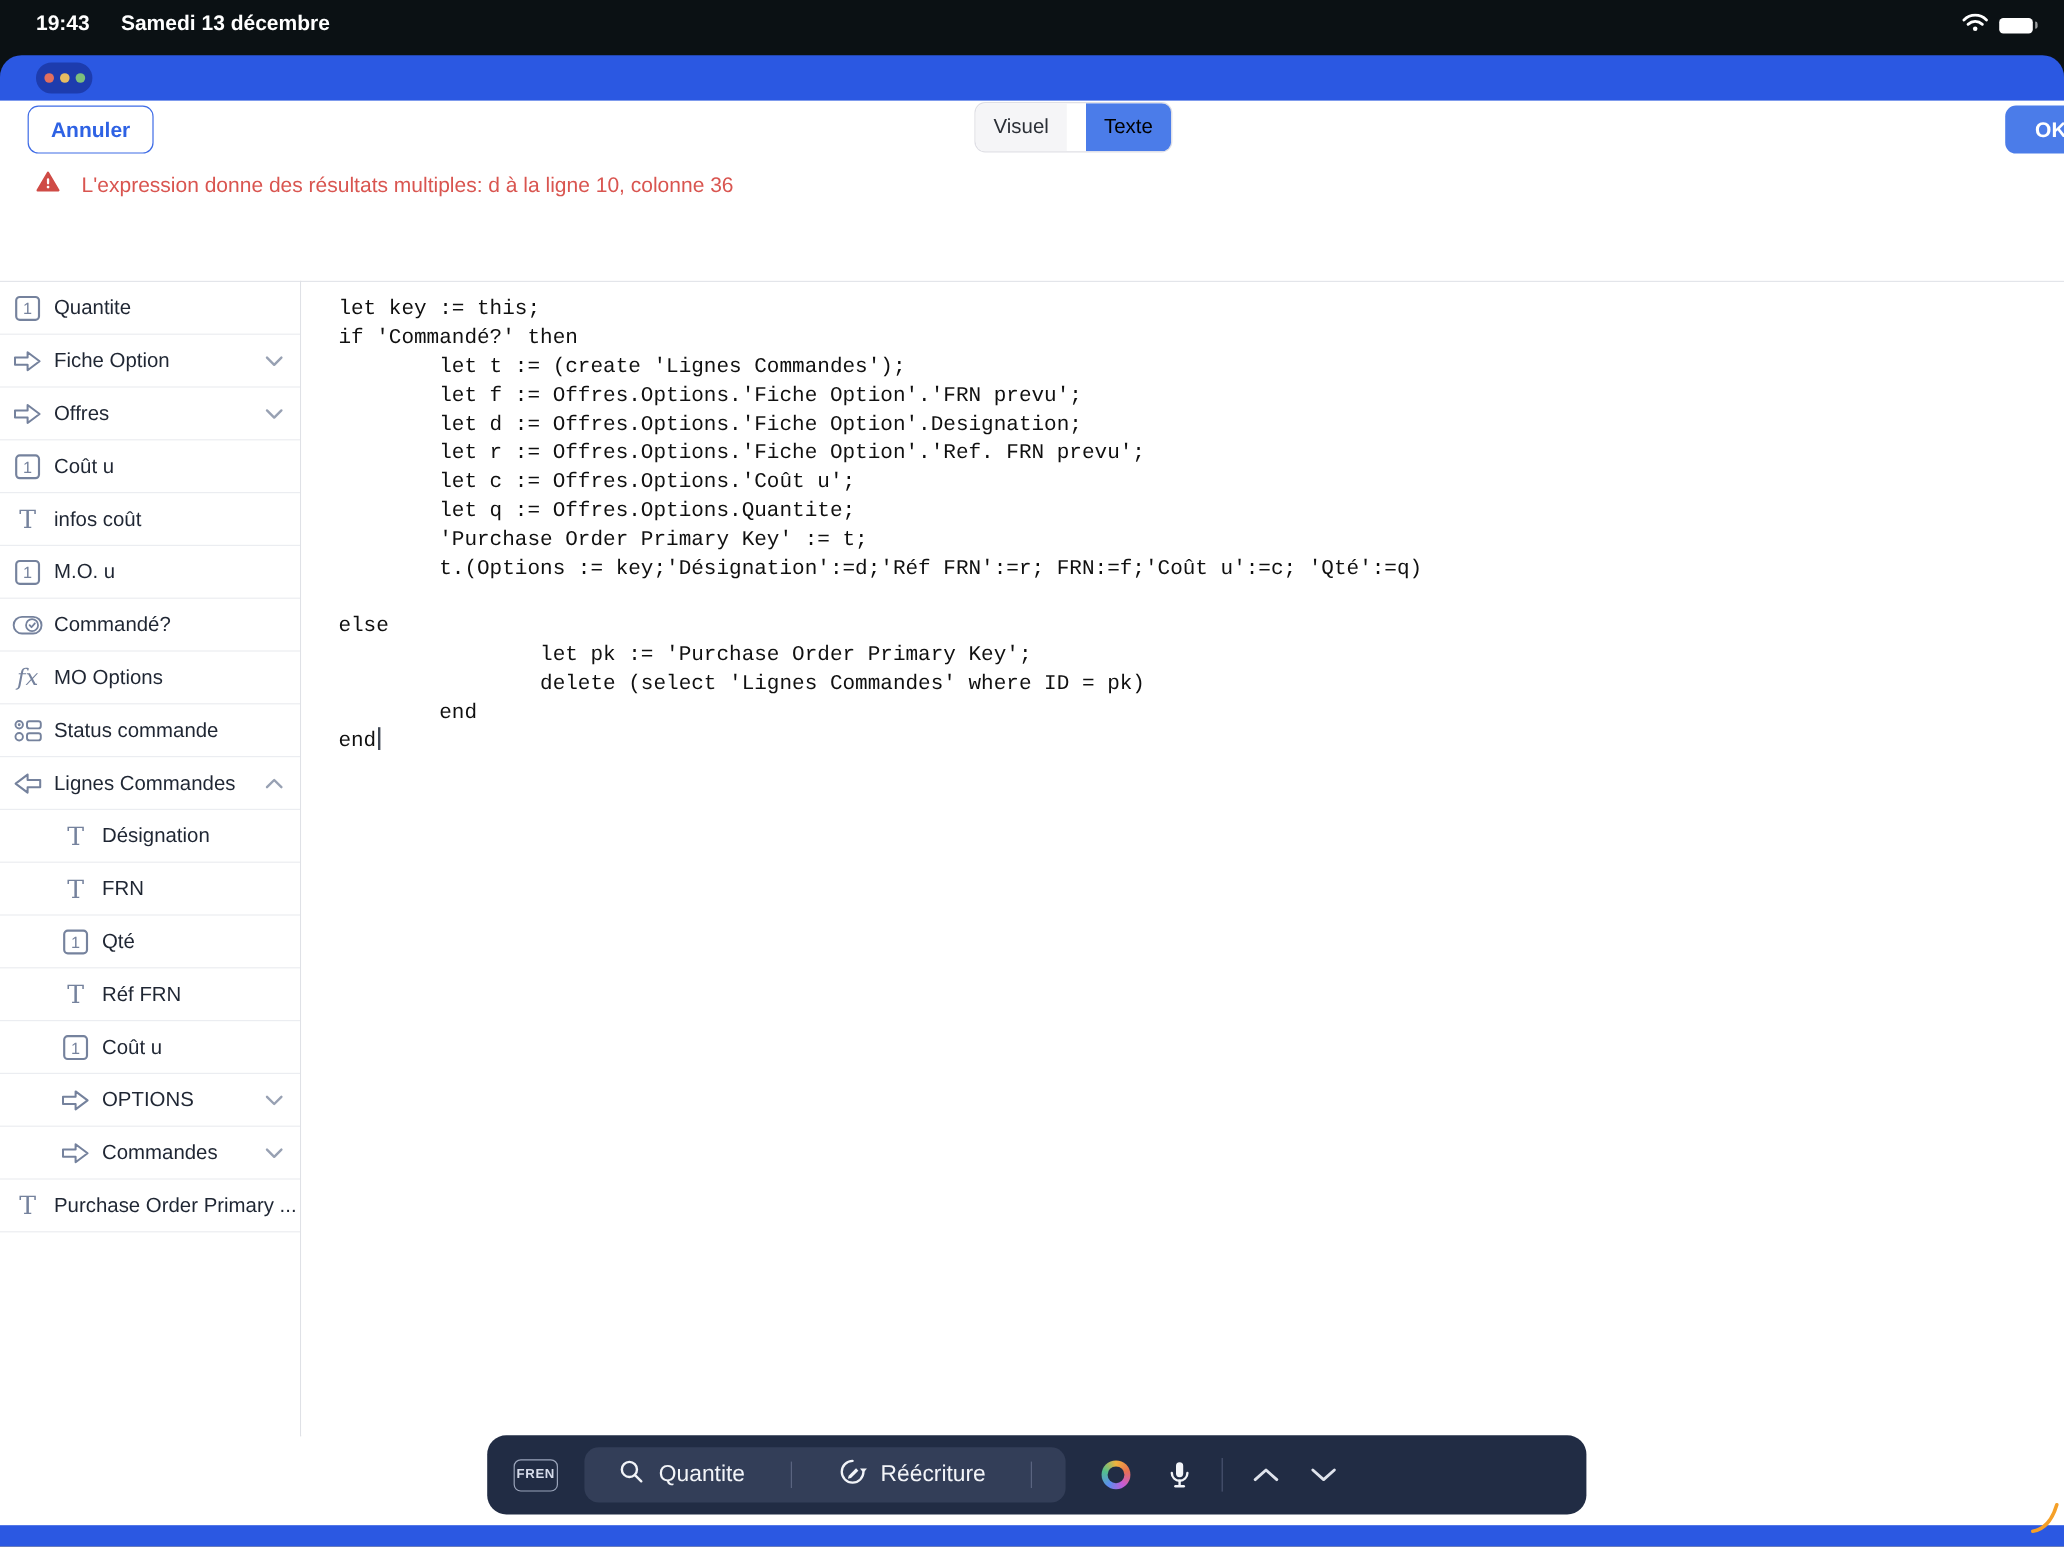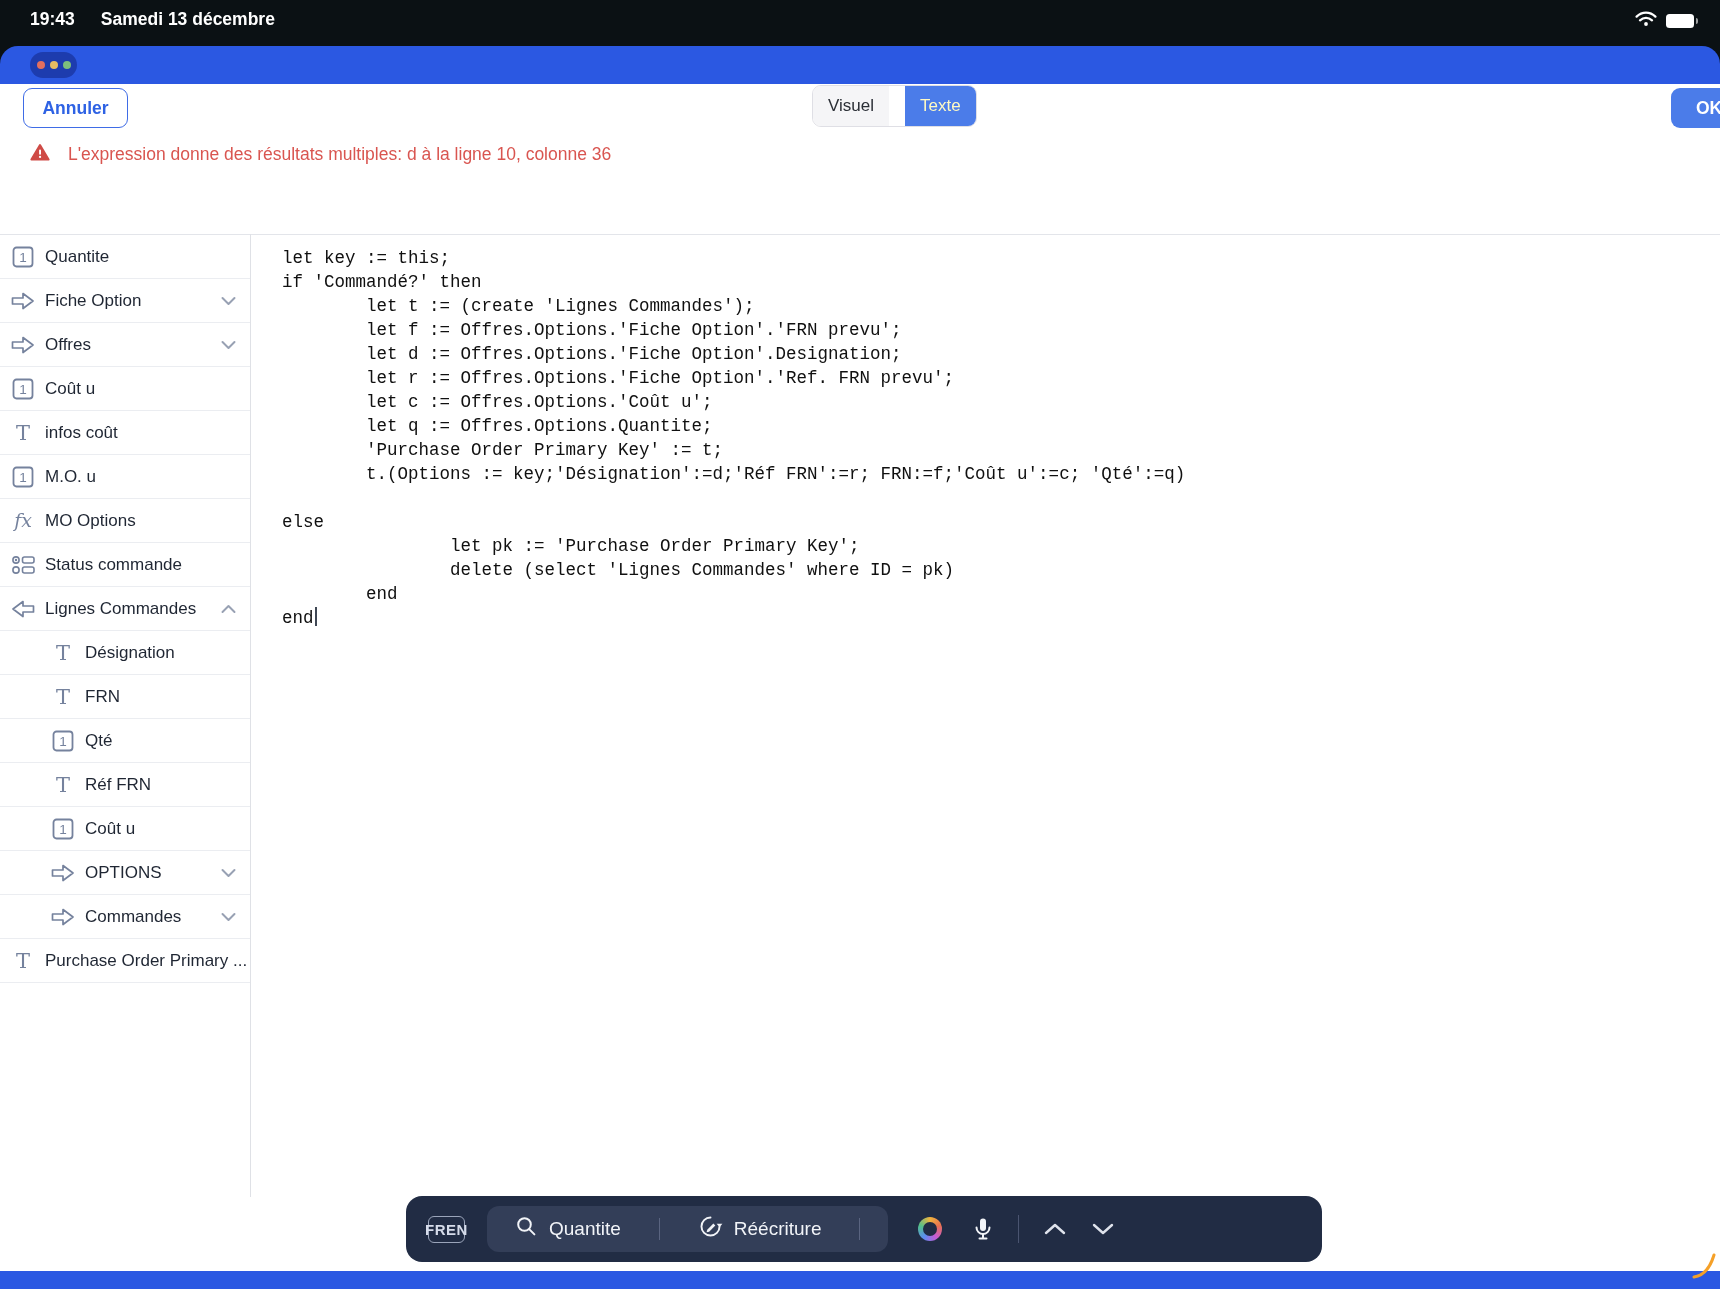--- a/index.html
+++ b/index.html
@@ -24,21 +24,21 @@
 
   
   .toolbar{position:absolute;top:84px;left:0;right:0;height:58px;background:#fff;}
   .btn-cancel{position:absolute;left:23px;top:4px;width:105px;height:40px;background:#fff;
               border:1.5px solid #3f6ce6;border-radius:9px;color:#2e62e4;font-weight:700;font-size:17.5px;
               display:flex;align-items:center;justify-content:center;box-sizing:border-box;}
   .segmented{position:absolute;left:812px;top:1px;height:42px;display:flex;border-radius:9px;overflow:hidden;
              border:1px solid #dfdfe5;box-sizing:border-box;gap:16px;}
   .segment{display:flex;align-items:center;justify-content:center;font-size:17px;padding:0 15px;cursor:pointer;}
   .segment.unselected{background:#f5f5f7;color:#2b2f36;}
-  .segment.selected{background:#4b7ce9;color:#fef9c3;}
+  .segment.selected{background:#4b7ce9;color:#000000;}
   .btn-ok{position:absolute;left:1623px;top:4px;width:76px;height:40px;background:#4b7ce9;border-radius:9px;
           color:#fff;font-weight:700;font-size:17.5px;display:flex;align-items:center;justify-content:center;margin-left:48px;}
 
   
   .error-row{position:absolute;top:142px;left:30px;height:24px;display:flex;align-items:center;gap:18px;}
   .error-text{color:#d95550;font-size:17.5px;}
 
   
   .panel-top-line{position:absolute;top:234px;left:0;right:0;height:1px;background:#e3e5ea;}
   .sidebar{position:absolute;top:235px;left:0;width:250px;height:962px;background:#fff;}
@@ -54,21 +54,21 @@
   .code-area{position:absolute;top:235px;left:251px;right:0;height:961px;background:#fff;
              padding:11px 0 0 31px;box-sizing:border-box;cursor:text;}
   .code-line{font-family:"Liberation Mono","DejaVu Sans Mono",monospace;font-size:17.5px;line-height:24px;
              color:#101010;white-space:pre;height:24px;}
   .caret{display:inline-block;width:2px;height:19px;background:#3f4754;vertical-align:-3px;margin-left:1px;}
 
   
   .kb-toolbar{position:absolute;left:406px;top:1196px;width:916px;height:66px;background:#212c44;border-radius:16px;
               display:flex;align-items:center;padding:0 22px;box-sizing:border-box;color:#fff;}
   .lang-badge{width:37px;height:27px;border:1.5px solid #9aa4ba;border-radius:6px;box-sizing:border-box;
-              display:flex;align-items:center;justify-content:center;font-size:15px;font-weight:700;
+              display:flex;align-items:center;justify-content:center;font-size:11px;font-weight:700;
               letter-spacing:.5px;color:#d6dcea;cursor:pointer;}
   .kb-inner{margin-left:22px;height:46px;background:#333e58;border-radius:12px;display:flex;align-items:center;
             padding:0 28px;gap:38px;}
   .kb-group{display:flex;align-items:center;gap:11px;font-size:19px;color:#f2f4f8;cursor:pointer;}
   .kb-div{width:1px;height:22px;background:#5a6480;}
   .sparkle{position:relative;width:24px;height:24px;border-radius:50%;margin-left:30px;cursor:pointer;
            background:conic-gradient(#f0b33d,#e87052,#c65bd6,#5b8df0,#53c08a,#f0b33d);}
   .sparkle:after{content:"";position:absolute;inset:5px;background:#212c44;border-radius:50%;}
   .kb-mic{margin-left:28px;cursor:pointer;display:flex;}
   .kb-tall-div{width:1px;height:28px;background:#4a5470;margin-left:22px;}
@@ -183,20 +183,30 @@
         <span class="lbl">infos coût</span>
       </div>
       <div class="side-row ind0">
         <span class="icon">
           <svg width="26" height="26" viewBox="0 0 26 26">
             <rect x="3.5" y="3.5" width="19" height="19" rx="3" fill="none" stroke="currentColor" stroke-width="1.8"></rect>
             <text x="13" y="18" text-anchor="middle" font-size="13.5" font-family="Liberation Sans,sans-serif" fill="currentColor">1</text>
           </svg>
         </span>
         <span class="lbl">M.O. u</span>
+      </div>
+      <div class="side-row ind0">
+        <span class="icon">
+          <svg width="28" height="26" viewBox="0 0 28 26">
+            <rect x="1.5" y="5.5" width="25" height="15" rx="7.5" fill="none" stroke="currentColor" stroke-width="1.7"></rect>
+            <circle cx="18" cy="13" r="5.4" fill="none" stroke="currentColor" stroke-width="1.6"></circle>
+            <path d="M15.8 13 l1.7 1.8 3-3.5" fill="none" stroke="currentColor" stroke-width="1.6" stroke-linecap="round" stroke-linejoin="round"></path>
+          </svg>
+        </span>
+        <span class="lbl">Commandé?</span>
       </div>
       <div class="side-row ind0">
         <span class="icon">
           <svg width="26" height="26" viewBox="0 0 26 26">
             <text x="13" y="19" text-anchor="middle" font-size="19" font-style="italic" font-family="DejaVu Serif,serif" fill="currentColor">fx</text>
           </svg>
         </span>
         <span class="lbl">MO Options</span>
       </div>
       <div class="side-row ind0">

